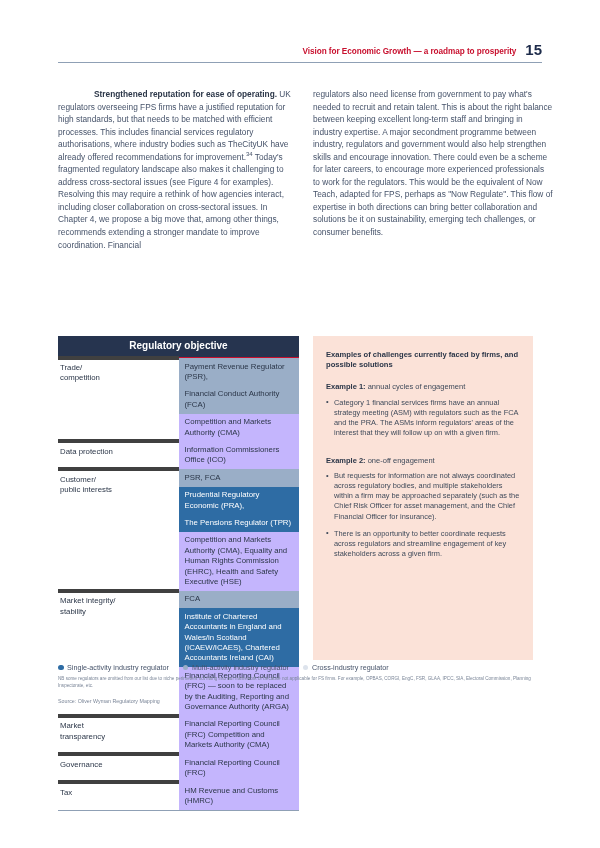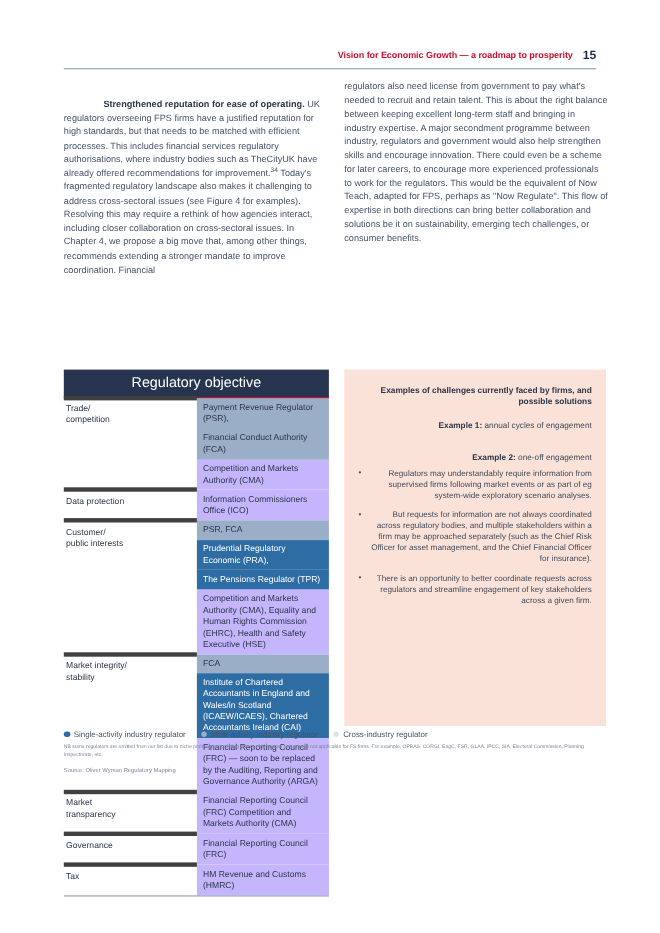--- a/index.html
+++ b/index.html
@@ -21,38 +21,38 @@
     text-align:right;
   }
   .header-title {
     display:inline;
     font-size:8.2px; font-weight:bold; color:#c8102e;
     letter-spacing:-0.05px;
   }
   .header-page {
     display:inline-block;
     margin-left:9px;
-    font-size:11px; font-weight:bold; color:#1d2b4a;
+    font-size:15px; font-weight:bold; color:#1d2b4a;
     vertical-align:-1px;
   }
   .header-rule {
     position:absolute; left:58px; top:62px; width:484px; height:1.2px;
     background:#8fa0b5;
   }
 
   
   .col {
     position:absolute;
     font-size:8.3px;
     line-height:12.55px;
     color:#46536a;
     text-align:left;
   }
   .col-left  { left:58px;  top:88px; width:240px; }
-  .col-right { left:313px; top:72px; width:240px; }
+  .col-right { left:313px; top:88px; width:240px; }
   .col p { margin:0; }
   .lead { font-weight:bold; color:#2b3648;padding-left:36px; }
   sup { font-size:6px; vertical-align:super; line-height:0; }
 
   
   .fig-title {
     position:absolute; left:58px; top:316px;
     font-size:8.6px; font-weight:bold; color:#1d2b4a;
   }
 
@@ -60,21 +60,21 @@
   .tbl {
     position:absolute; left:58px; top:336px; width:241px;
     border-collapse:collapse;
     table-layout:fixed;
   }
   .tbl td, .tbl th { padding:0; vertical-align:top; }
 
   .tbl-head {
     background:#26344f;
     color:#ffffff;
-    font-size:13px; font-weight:normal;
+    font-size:10px; font-weight:bold;
     padding:4px 6px 4.5px 6px !important;
     border-bottom:1.6px solid #c8102e;
   }
 
   .obj-cell {
     width:72px;
     font-size:7.8px;
     color:#2b3648;
     padding:3.5px 5px 3px 2px !important;
     line-height:10.2px;
@@ -108,27 +108,26 @@
     position:absolute; left:58px; top:676px; width:492px;
     font-size:4.6px; line-height:6.6px; color:#7b8698;
   }
   .source {
     position:absolute; left:58px; top:698px;
     font-size:5.3px; color:#7b8698;
   }
 
   
   .panel {
-    position:absolute; left:313px; top:336px; width:238px; height:324px;
+    position:absolute; left:313px; top:336px; width:220px; height:324px;
     background:#fbe2d8;
     padding:14px 13px 12px 13px;
     font-size:7.4px;
     line-height:10.1px;
     color:#3f4a5a;
-    text-align:right;
   }
   .panel-title {
     font-weight:bold; color:#2b3648; font-size:7.6px; line-height:10.2px;
     margin:0 0 12px 0;
   }
   .panel-sub {
     margin:0 0 5px 0; font-size:7.5px; line-height:10.2px;
   }
   .panel-sub b { color:#2b3648; }
   .blist { margin:0 0 9px 0; padding:0; list-style:none; }
@@ -220,25 +219,25 @@
   <div class="legend" id="legend"><span class="legend-item"><span class="dot" style="background: rgb(46, 108, 164);"></span><span>Single-activity industry regulator</span></span><span class="legend-item"><span class="dot" style="background: rgb(154, 174, 199);"></span><span>Multi-activity industry regulator</span></span><span class="legend-item"><span class="dot" style="background: rgb(221, 227, 236);"></span><span>Cross-industry regulator</span></span></div>
 
   <div class="note">NB some regulators are omitted from our list due to niche perimeters not fitting into our framework or because not applicable for FS firms. For example, OPBAS, CORGI, EngC, FSR, GLAA, IPCC, SIA, Electoral Commission, Planning Inspectorate, etc.</div>
   <div class="source">Source: Oliver Wyman Regulatory Mapping</div>
 
   <div class="panel">
     <div class="panel-title">Examples of challenges currently faced by firms, and possible solutions</div>
 
     <div class="panel-sub"><b>Example 1:</b><span> annual cycles of engagement</span></div>
     <ul class="blist" id="ex1-list">
+        <li>Category 1 financial services firms have an annual strategy meeting (ASM) with regulators such as the FCA and the PRA. The ASMs inform regulators' areas of the interest that they will follow up on with a given firm.</li>
       </ul>
 
     <div class="gap"></div>
 
     <div class="panel-sub"><b>Example 2:</b><span> one-off engagement</span></div>
     <ul class="blist" id="ex2-list">
-        <li>Regulators may understandably require information from supervised firms following market events or as part of eg system-wide exploratory scenario analyses.</li>
         <li>But requests for information are not always coordinated across regulatory bodies, and multiple stakeholders within a firm may be approached separately (such as the Chief Risk Officer for asset management, and the Chief Financial Officer for insurance).</li>
         <li>There is an opportunity to better coordinate requests across regulators and streamline engagement of key stakeholders across a given firm.</li>
       </ul>
   </div>
 
 </div>
 
 </body></html>

